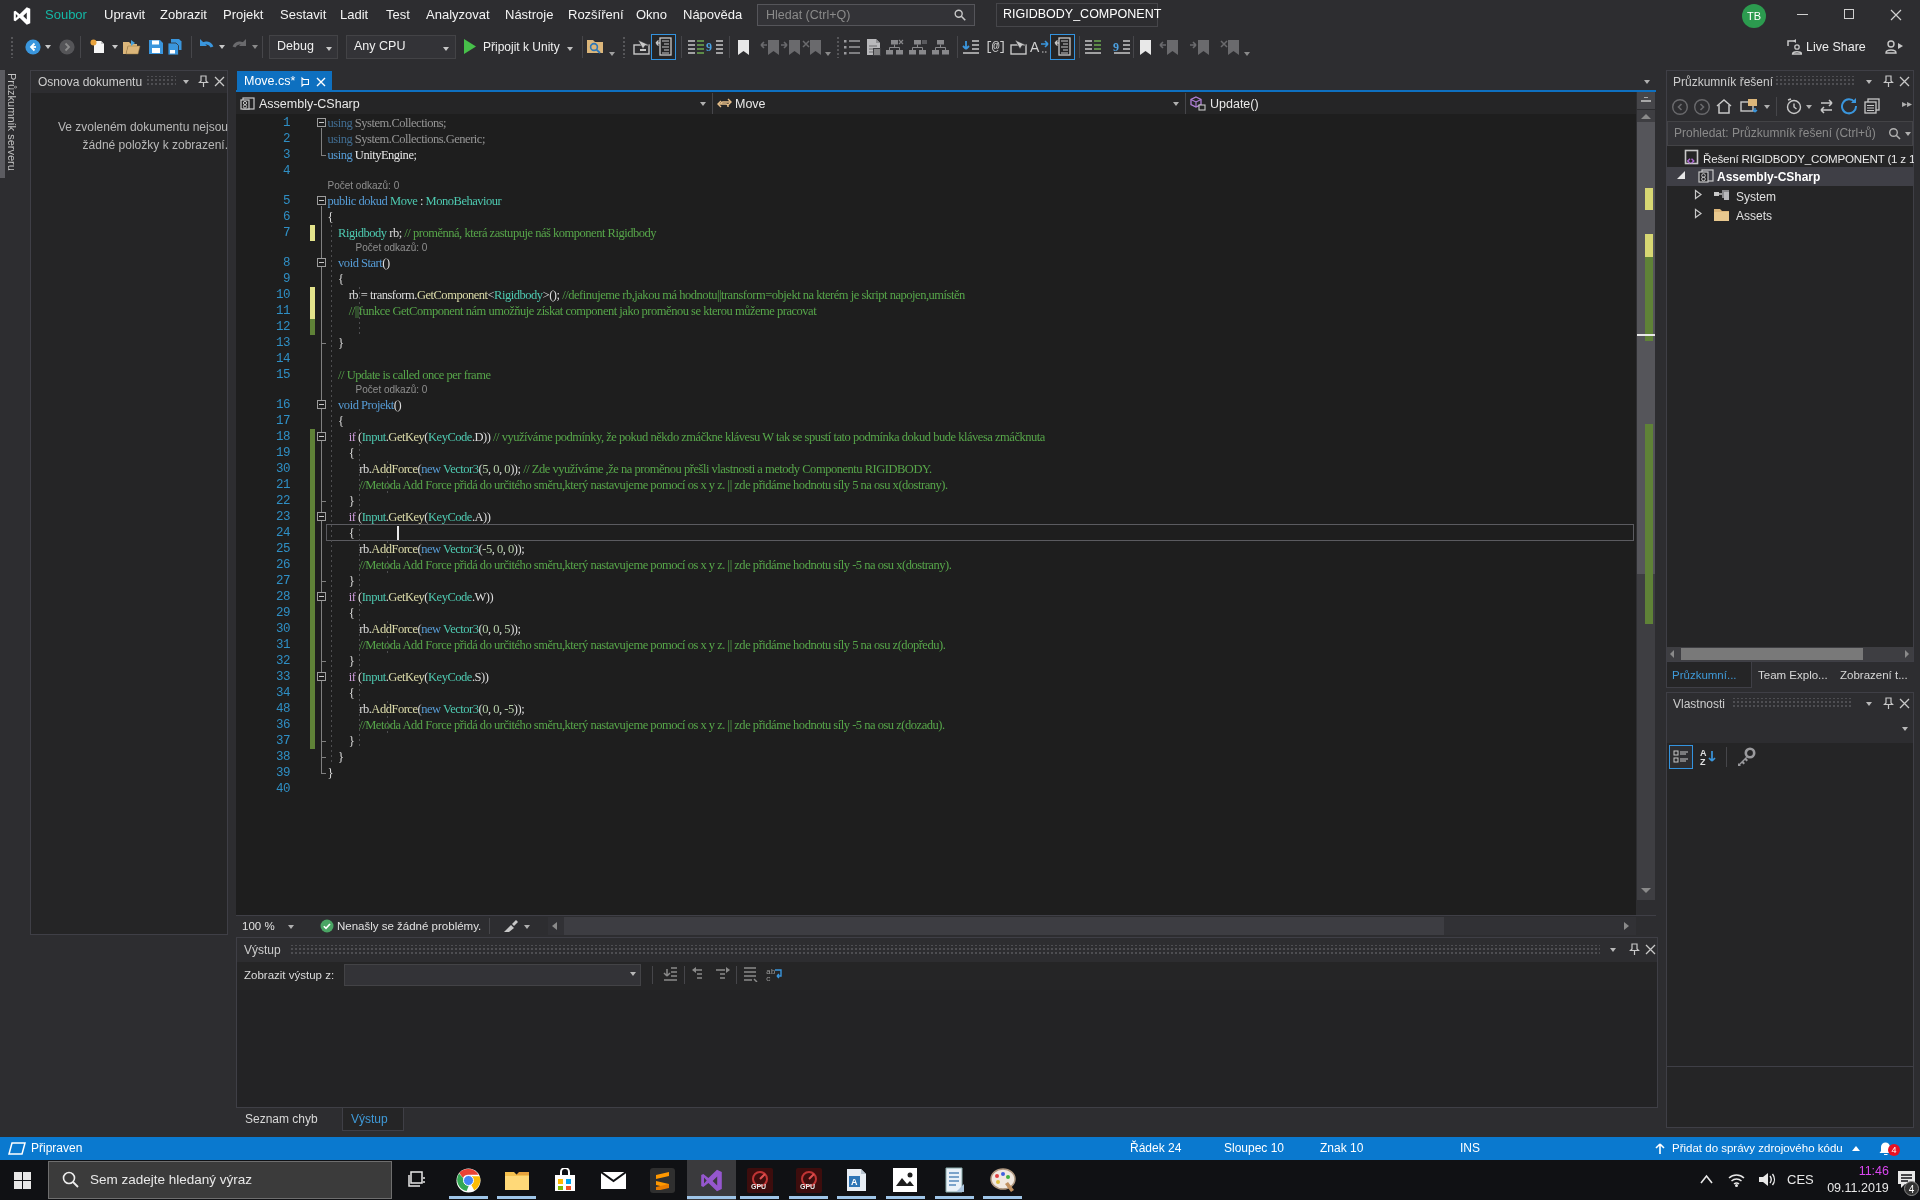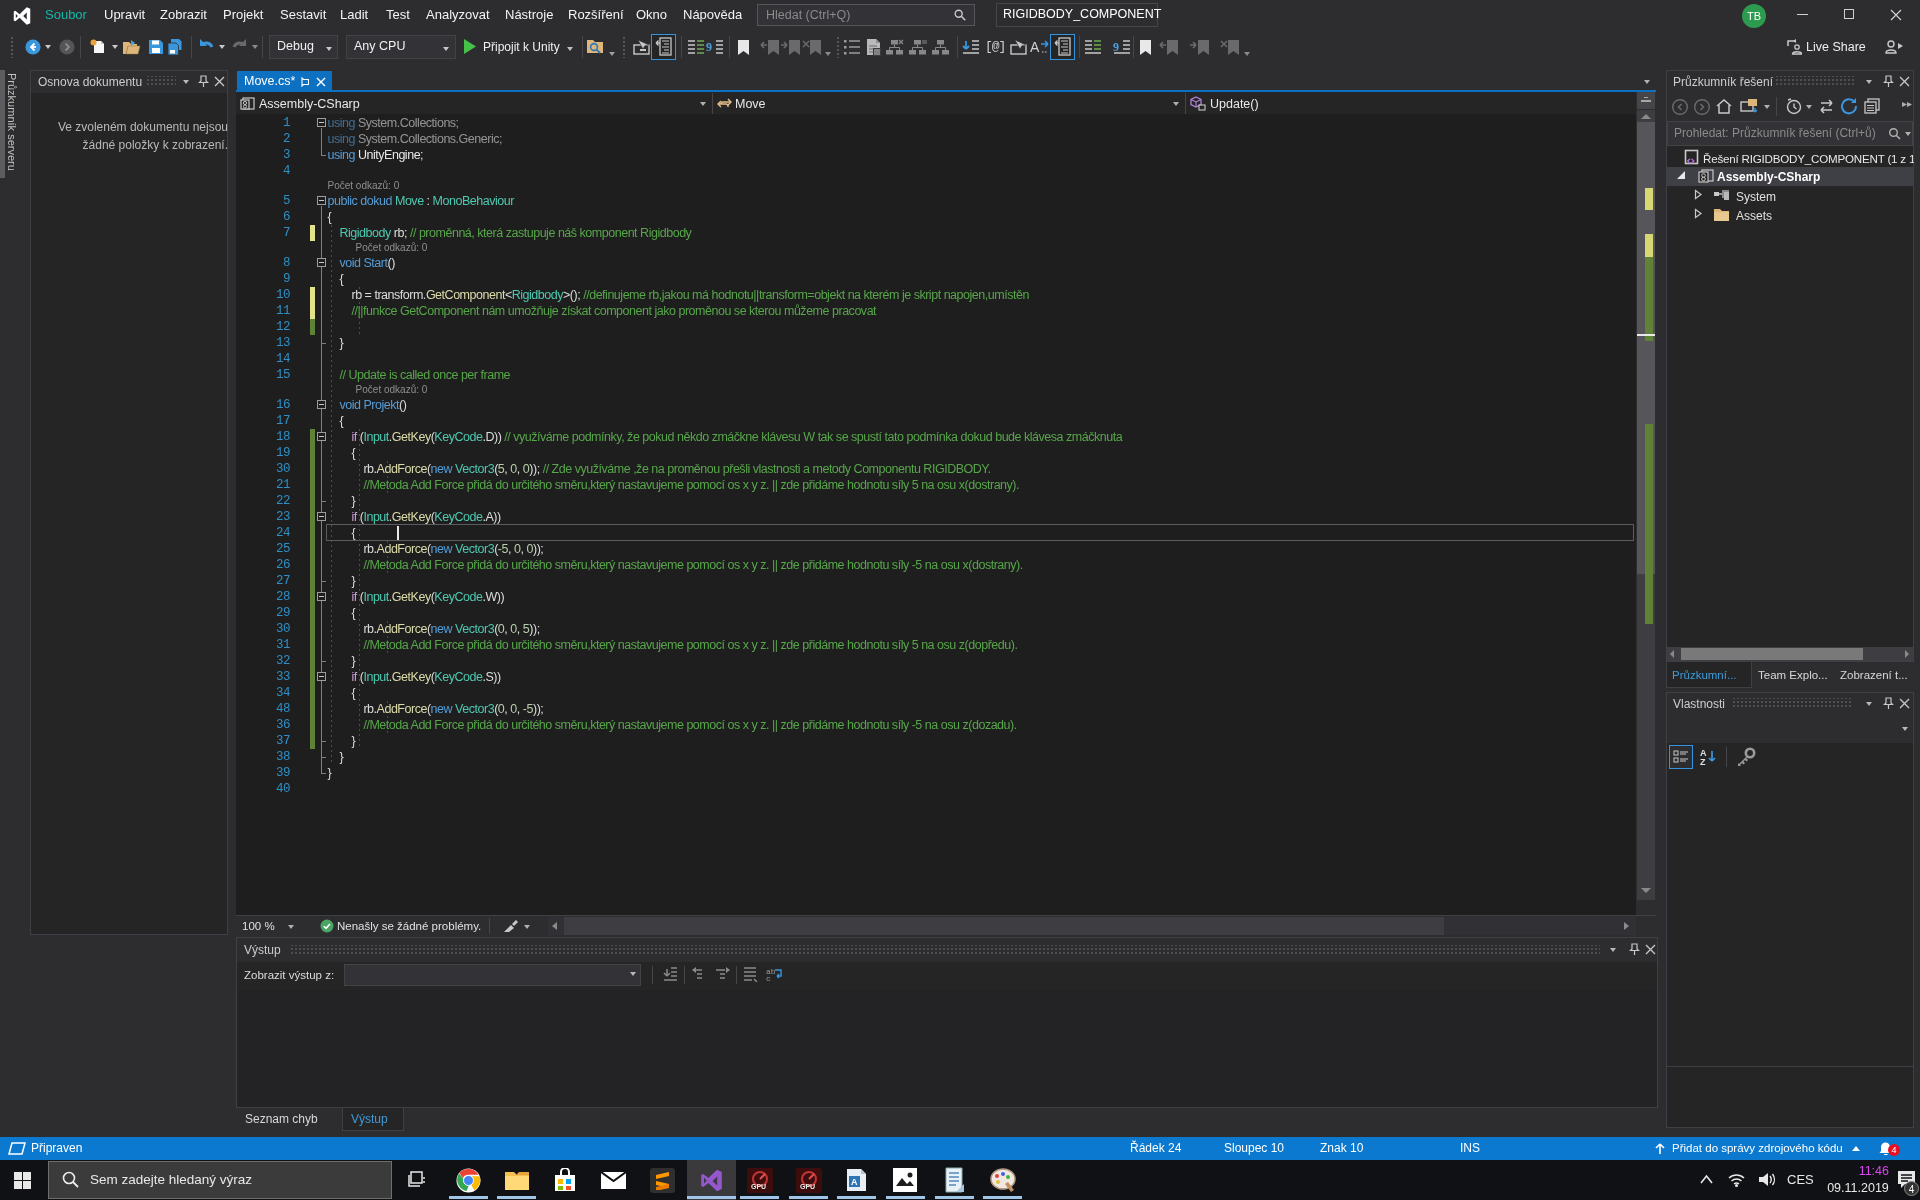--- a/index.html
+++ b/index.html
@@ -1,21 +1,21 @@
 <!DOCTYPE html>
 <html><head><meta charset="utf-8"><style>
 *{margin:0;padding:0;box-sizing:border-box}
 html,body{width:1920px;height:1200px;overflow:hidden;background:#2d2d30;
 font-family:"Liberation Sans",sans-serif;-webkit-font-smoothing:antialiased}
 .abs{position:absolute}
 i{font-style:normal}
 .k{color:#569cd6}.t{color:#4ec9b0}.m{color:#dcdcaa}.n{color:#b5cea8}.c{color:#57a64a}.p{color:#cf9edd}
 .dim{opacity:.62}
 #editor{position:absolute;left:236px;top:92px;width:1420px;height:845px;background:#1e1e1e}
-.ln{position:absolute;left:327.5px;height:16px;line-height:16px;font-family:Liberation Sans, sans-serif;
+.ln{position:absolute;left:327.5px;height:16px;line-height:16px;font-family:Liberation Serif, serif;
 font-size:12.5px;letter-spacing:-0.48px;white-space:pre;color:#dcdcdc}
 .num{position:absolute;left:236px;width:54px;height:16px;line-height:16px;text-align:right;
 font-family:"Liberation Mono",monospace;font-size:12.5px;letter-spacing:-0.48px;color:#2f8fc5}
 .lens{position:absolute;height:14px;line-height:14px;font-size:10px;color:#8f8f8f;white-space:nowrap}
 .ig{position:absolute;width:1px;background:repeating-linear-gradient(to bottom,#4d4d50 0 2px,transparent 2px 5px)}
 .panelhead{color:#cccccc;font-size:12px}
 .dotted{background-image:radial-gradient(#4e4e52 1px,transparent 1px);background-size:4px 4px;background-position:0 2px}
 .sep{position:absolute;width:1px;background:#46464a}
 .combo{background:#333337;border:1px solid #434346}
 </style></head>

